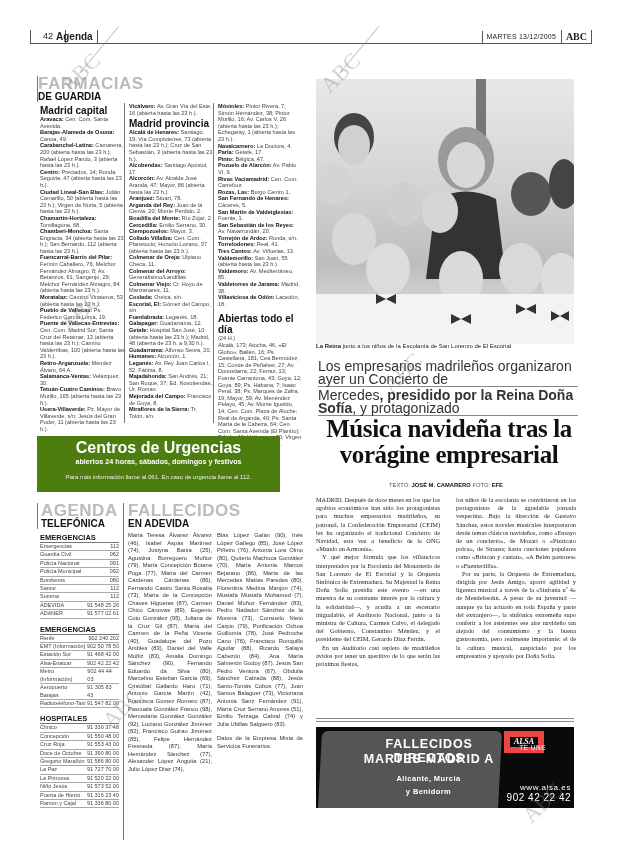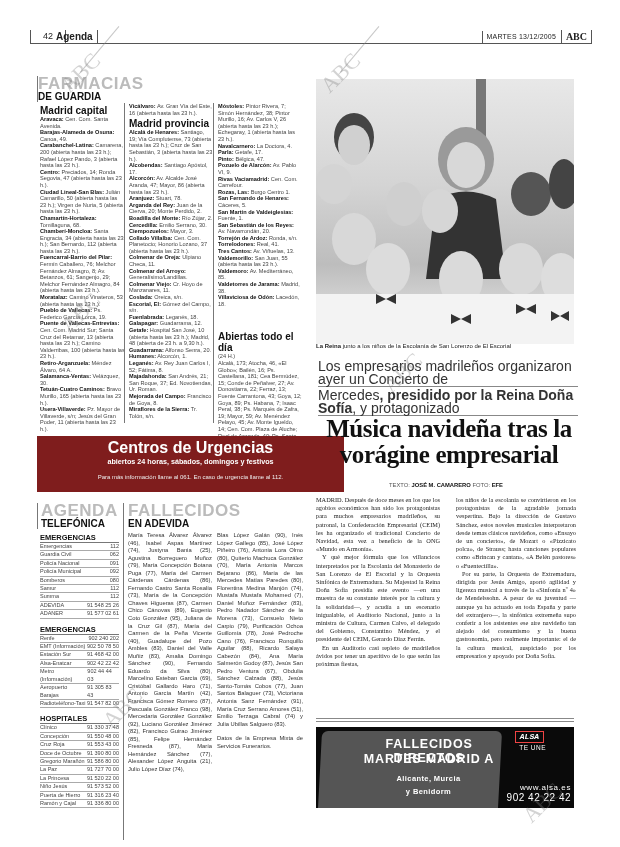--- a/index.html
+++ b/index.html
@@ -10,21 +10,21 @@
 .hdr .sec{position:absolute;left:22px;top:0;font-size:10px;font-weight:bold;padding:0 4px;border-right:1px solid #555;line-height:13px}
 .hdr .date{position:absolute;right:32px;top:1px;font-size:7px;padding:0 4px;border-left:1px solid #555;line-height:12px;letter-spacing:.2px}
 .hdr .logo{position:absolute;right:0;top:0;font-family:"Liberation Serif",serif;font-weight:bold;font-size:10px;padding:0 4px;border-left:1px solid #555;border-right:1px solid #555;line-height:13px}
 .big-grey{font-weight:bold;color:#bbb;font-size:17px;line-height:16px;letter-spacing:.5px}
 .sub-black{font-weight:bold;color:#111;font-size:10px;line-height:10px}
 .col{font-size:5.6px;line-height:6.6px;color:#444}
 .col b{color:#111}
 .col h3{font-size:10px;line-height:11px;color:#111;margin-top:2px}
 .col p{margin:0}
 .vline{border-left:1px solid #777}
-.urg{left:37px;top:436px;width:307px;height:56px;background:#7f1d1d;color:#fff;text-align:center}
+.urg{left:37px;top:436px;width:243px;height:56px;background:#4d7c0f;color:#fff;text-align:center}
 .urg .t1{font-size:16px;font-weight:bold;line-height:18px;margin-top:3px}
 .urg .t2{font-size:7.2px;font-weight:bold;line-height:9px}
 .urg .t3{font-size:6px;line-height:9px;margin-top:7px;color:#eee}
 .tel-h{font-size:7.5px;font-weight:bold;color:#111;margin-top:6px;line-height:9px;border-bottom:1px solid #777}
 .tel-row{display:flex;justify-content:space-between;font-size:5.5px;line-height:7.4px;border-bottom:1px solid #aaa;color:#444}
 .fall{font-size:5.8px;line-height:7.55px;text-align:justify;color:#333}
 .photo{left:316px;top:79px;width:258px;height:265px;background:linear-gradient(180deg,#e8e8e8 0%,#d4d4d4 40%,#bdbdbd 70%,#ececec 100%);overflow:hidden}
 .caption{left:316px;top:343px;font-size:6px;color:#222}
 .deck{left:318px;top:358px;width:260px;text-align:left;font-size:14px;color:#333}
 .deck div{border-bottom:1px solid #888;line-height:13px;padding-top:2px}
@@ -33,21 +33,21 @@
 .byline b{color:#111}
 .body{font-family:"Liberation Serif",serif;font-size:6.3px;line-height:8.2px;text-align:justify;color:#222}
 .body p{text-indent:0}
 .body p+p{text-indent:6px}
 .ad{left:316px;top:727px;width:258px;height:81px;background:#0a0a0a;overflow:hidden}
 .ad .panel{position:absolute;left:4px;top:4px;width:180px;height:78px;background:#555;border-radius:6px 6px 0 0;transform:skewX(-3deg)}
 .ad .l1,.ad .l2{position:absolute;left:38px;width:150px;text-align:center;color:#fff;font-weight:bold;font-size:12.5px;letter-spacing:.8px;line-height:14px}
 .ad .l1{top:10px}.ad .l2{top:25px}
 .ad .l3,.ad .l4{position:absolute;left:40px;width:145px;text-align:center;color:#fff;font-weight:bold;font-size:7.5px;line-height:9px;letter-spacing:.4px}
 .ad .l3{top:47px}.ad .l4{top:60px}
-.ad .brand{position:absolute;right:30px;top:4px;border:1px solid #ef4444;color:#fff;font-family:Liberation Mono, monospace;font-weight:bold;font-style:italic;font-size:8px;padding:0 4px;line-height:10px}
+.ad .brand{position:absolute;right:30px;top:4px;border:6px solid #ef4444;color:#fff;font-family:Liberation Serif, serif;font-weight:bold;font-style:italic;font-size:8px;padding:0 4px;line-height:10px}
 .ad .tag{position:absolute;right:28px;top:17px;color:#fff;font-size:6.5px;letter-spacing:.5px}
 .ad .web{position:absolute;right:3px;top:57px;color:#fff;font-size:8px;line-height:8px;letter-spacing:.6px}
 .ad .phone{position:absolute;right:3px;top:65px;color:#fff;font-size:10px;line-height:11px;letter-spacing:.5px}
 .dline{left:316px;top:718px;width:258px;height:4px;border-top:1px solid #888;border-bottom:1px solid #888}
 .wm{position:absolute;font-family:"Liberation Serif",serif;color:rgba(130,130,130,.35);font-size:22px;transform:rotate(-45deg);pointer-events:none}
 .wmline{position:absolute;height:1px;background:rgba(130,130,130,.45);transform-origin:0 0;pointer-events:none}
 </style>
 </head>
 <body>
 
@@ -131,21 +131,21 @@
       <p><b>San Martín de Valdeiglesias:</b><span> Fuente, 1.</span></p>
       <p><b>San Sebastián de los Reyes:</b><span> Av. Navarrondán, 20.</span></p>
       <p><b>Torrejón de Ardoz:</b><span> Ronda, s/n.</span></p>
       <p><b>Torrelodones:</b><span> Real, 41.</span></p>
       <p><b>Tres Cantos:</b><span> Av. Viñuelas, 13.</span></p>
       <p><b>Valdemorillo:</b><span> San Juan, 55 (abierta hasta las 23 h.).</span></p>
       <p><b>Valdemoro:</b><span> Av. Mediterráneo, 85.</span></p>
       <p><b>Valdetorres de Jarama:</b><span> Madrid, 38.</span></p>
       <p><b>Villaviciosa de Odón:</b><span> Lacedón, 18.</span></p>
     </div>
-  <h3 style="margin-top:24px">Abiertas todo el día</h3>
+  <h3 style="margin-top:6px">Abiertas todo el día</h3>
   <p>(24 H.)</p>
   <p>Alcalá, 173; Atocha, 46, «El Globo»; Bailén, 16; Ps. Castellana, 181; Cea Bermúdez, 15; Conde de Peñalver, 27; Av. Donostiarra, 22; Ferraz, 13; Fuente Carrantona, 43; Goya, 12; Goya, 89; Ps. Habana, 7; Isaac Peral, 38; Ps. Marqués de Zafra, 19; Mayor, 59; Av. Menéndez Pelayo, 45; Av. Monte Igueldo, 14; Cen. Com. Plaza de Aluche; Real de Arganda, 40; Ps. Santa María de la Cabeza, 64; Cen. Com. Santa Avenida (El Plantío); Toledo, 46; Velázquez, 70; Virgen de Lluc, 36; Vital Aza, 59.</p>
 </div>
 
 <div class="abs urg">
   <div class="t1">Centros de Urgencias</div>
   <div class="t2">abiertos 24 horas, sábados, domingos y festivos</div>
   <div class="t3">Para más información llame al 061. En caso de urgencia llame al 112.</div>
 </div>
 

